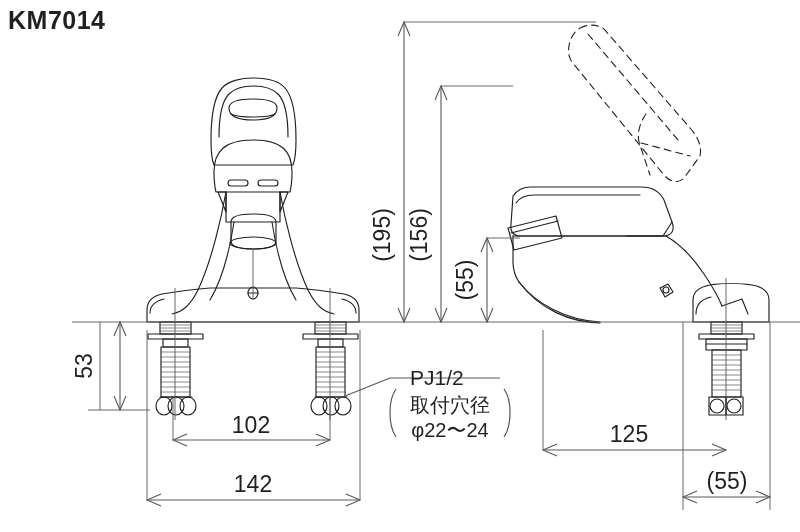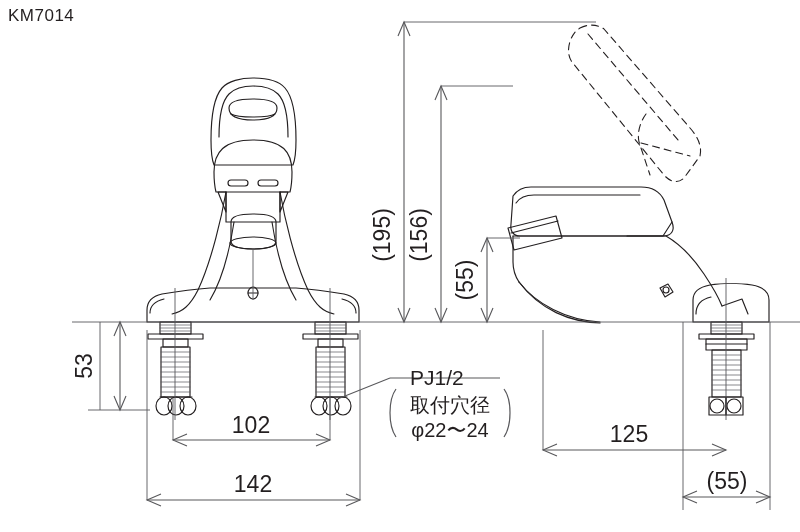--- a/index.html
+++ b/index.html
@@ -1,20 +1,20 @@
 <!DOCTYPE html>
 <html><head>
 <meta charset="utf-8">
 <style>
   html,body{margin:0;padding:0;background:#ffffff;}
   body{width:800px;height:532px;position:relative;overflow:hidden;
        font-family:"Liberation Sans","DejaVu Sans",sans-serif;color:#231f20;}
   #stage{position:absolute;inset:0;width:800px;height:532px;}
-  #title{position:absolute;left:8px;top:6px;font-size:17px;letter-spacing:0.5px;
-         color:#231f20;font-weight:400;}
+  #title{position:absolute;left:8px;top:6px;font-size:25px;letter-spacing:0.5px;
+         color:#231f20;font-weight:700;}
   svg{position:absolute;left:0;top:0;width:800px;height:532px;}
   .lbl{font-family:"Liberation Sans","DejaVu Sans",sans-serif;fill:#231f20;}
   .dimtxt{font-size:23px;}
   .anntxt{font-size:21px;}
   .jptxt{font-size:20px;}
 </style>
 </head>
 <body>
 
 <div id="stage">

